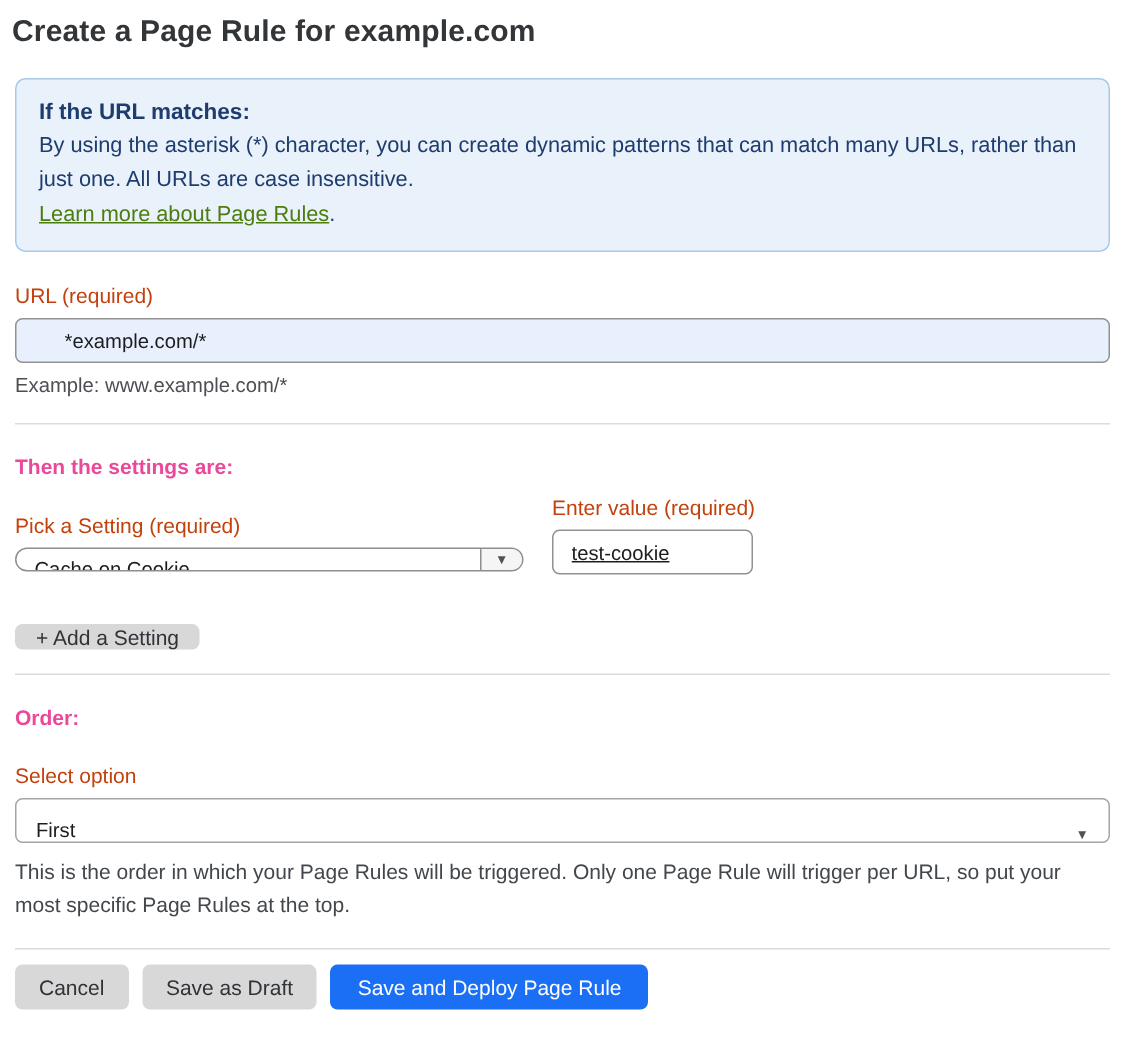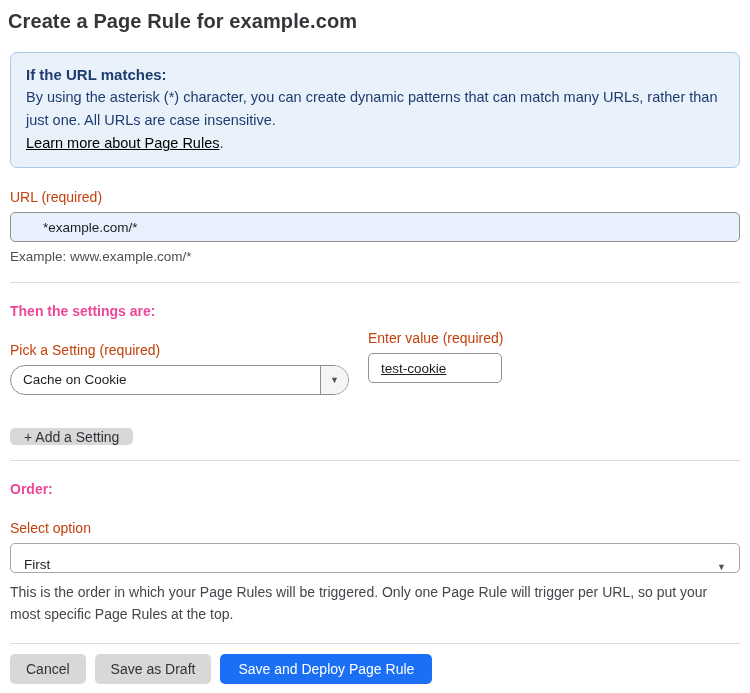--- a/index.html
+++ b/index.html
@@ -23,21 +23,21 @@
     background: #e9f1fb;
     border: 1px solid #a9c9ea;
     border-radius: 7px;
     padding: 10px 15px 12px 15px;
     color: #1e3c6e;
     font-size: 14.5px;
     line-height: 23px;
   }
   .info-heading { font-weight: 700; font-size: 15px; }
   .info-body { max-width: 700px; }
-  .info-link { color: #000000; text-decoration: underline; }
+  .info-link { color: #4d7c0f; text-decoration: underline; }
   .info-link-line { color: #1e3c6e; }
 
   .field-label {
     display: block;
     margin-top: 21px;
     font-size: 14px; color: #c2410c;
   }
   .text-input {
     display: block;
     margin-top: 7px;
@@ -62,21 +62,21 @@
     font-size: 14px; font-weight: 700; color: #ec4899;
   }
 
   .settings-row { margin-top: 2px; display: flex; align-items: flex-start; }
   .setting-col { width: 339px; }
   .value-col { margin-left: 19px; margin-top: 9px; }
 
   .combo {
     margin-top: 7px;
     display: flex; align-items: stretch;
-    height: 30px;
+    height: 16px;
     border: 1px solid #8e8e8e; border-radius: 15px;
     background: #ffffff; overflow: hidden;
     cursor: pointer;
   }
   .combo-value { flex: 1; padding: 0 12px; line-height: 28px; font-size: 13.5px; color: #1d1d1f; }
   .combo-arrow {
     width: 28px; background: #f5f5f5;
     border-left: 1px solid #8e8e8e;
     display: flex; align-items: center; justify-content: center;
   }

